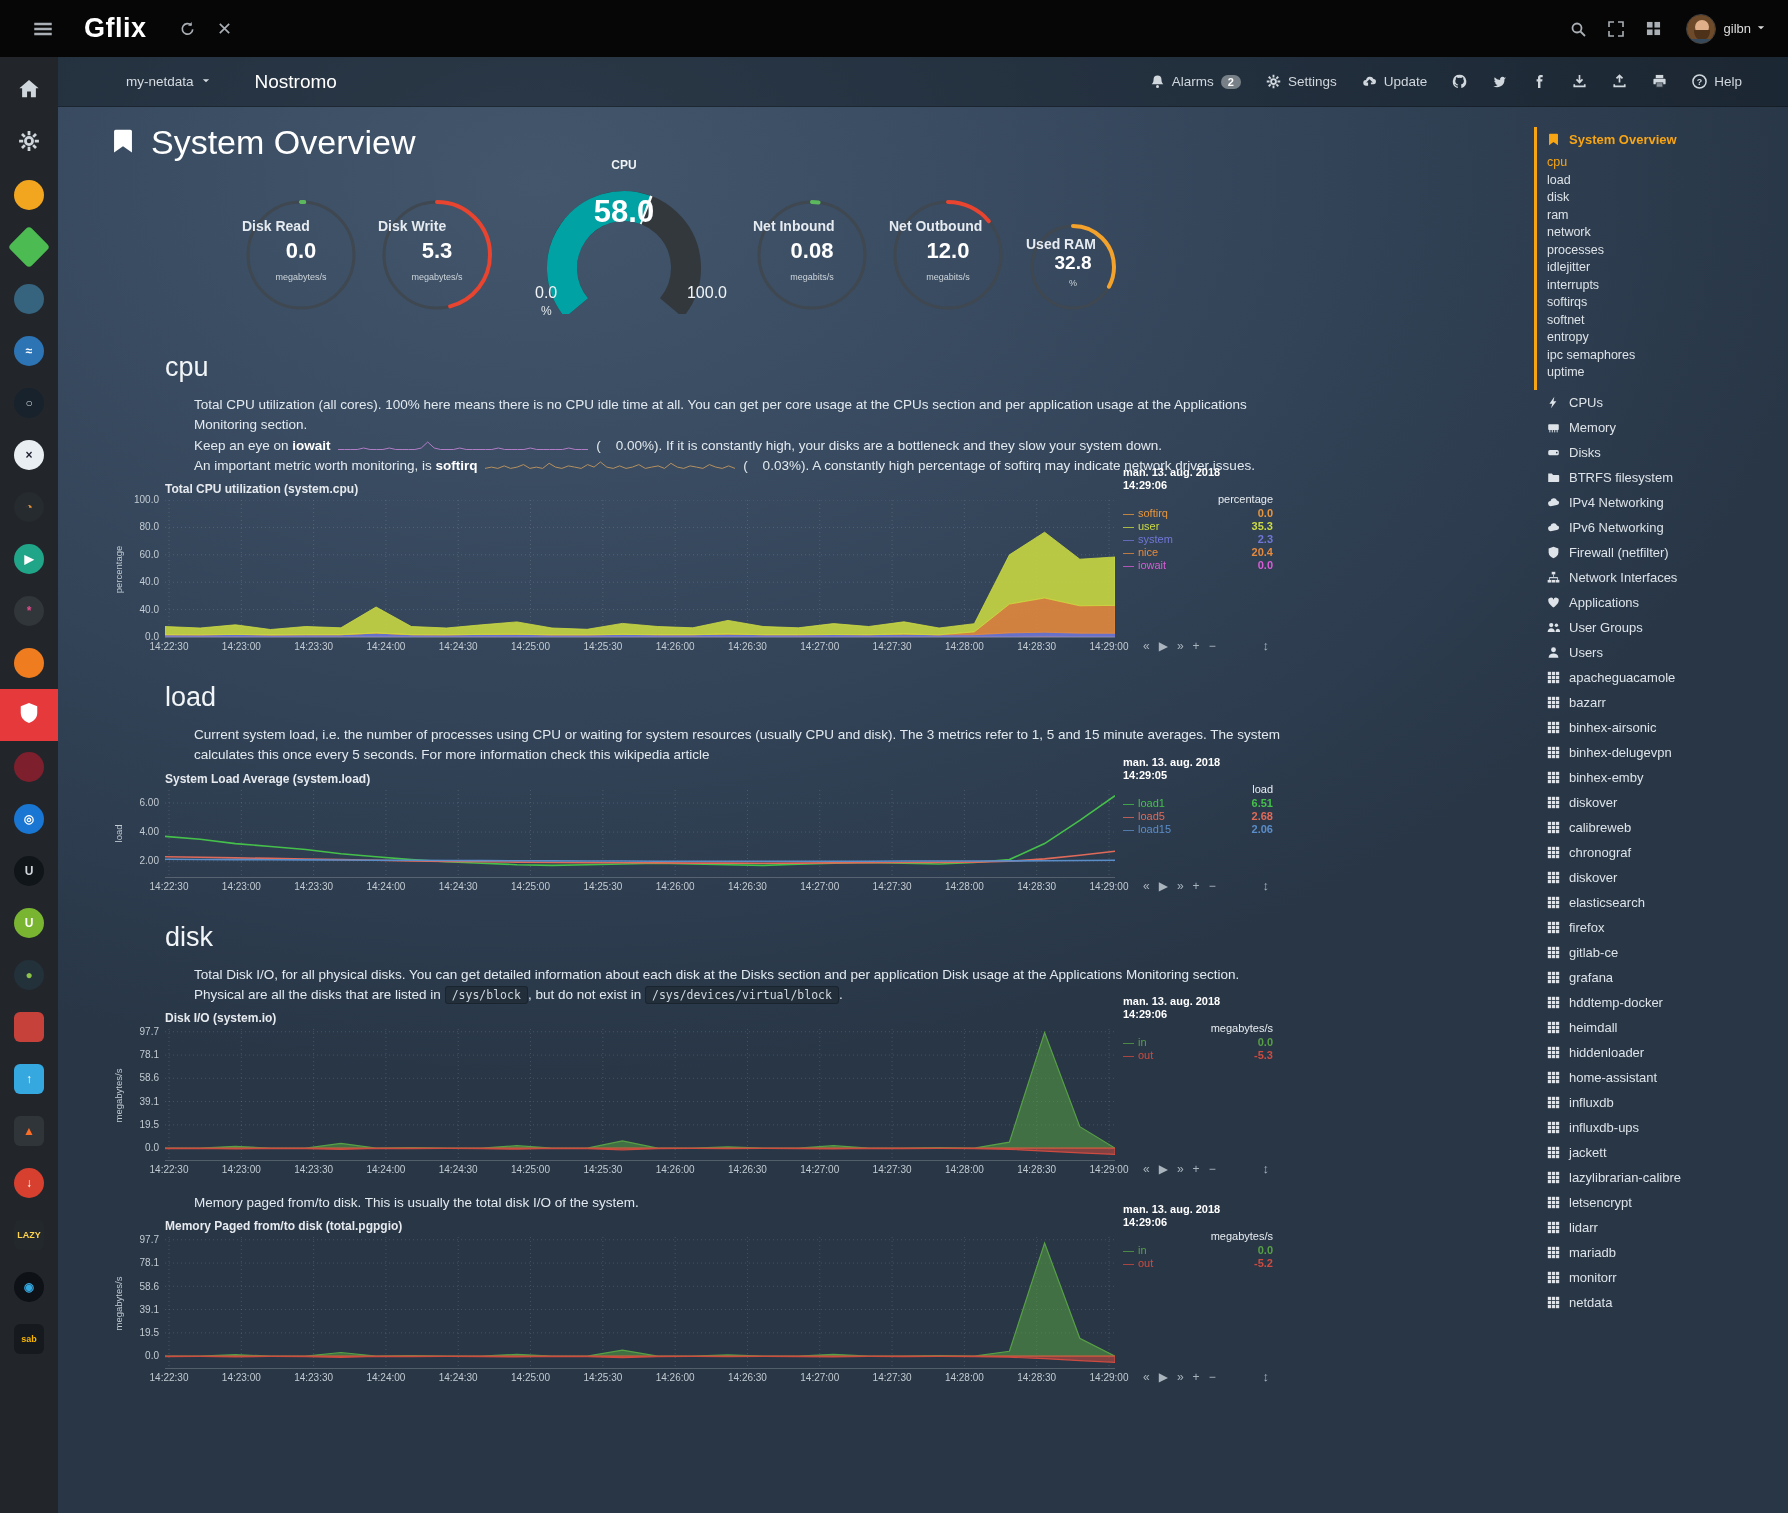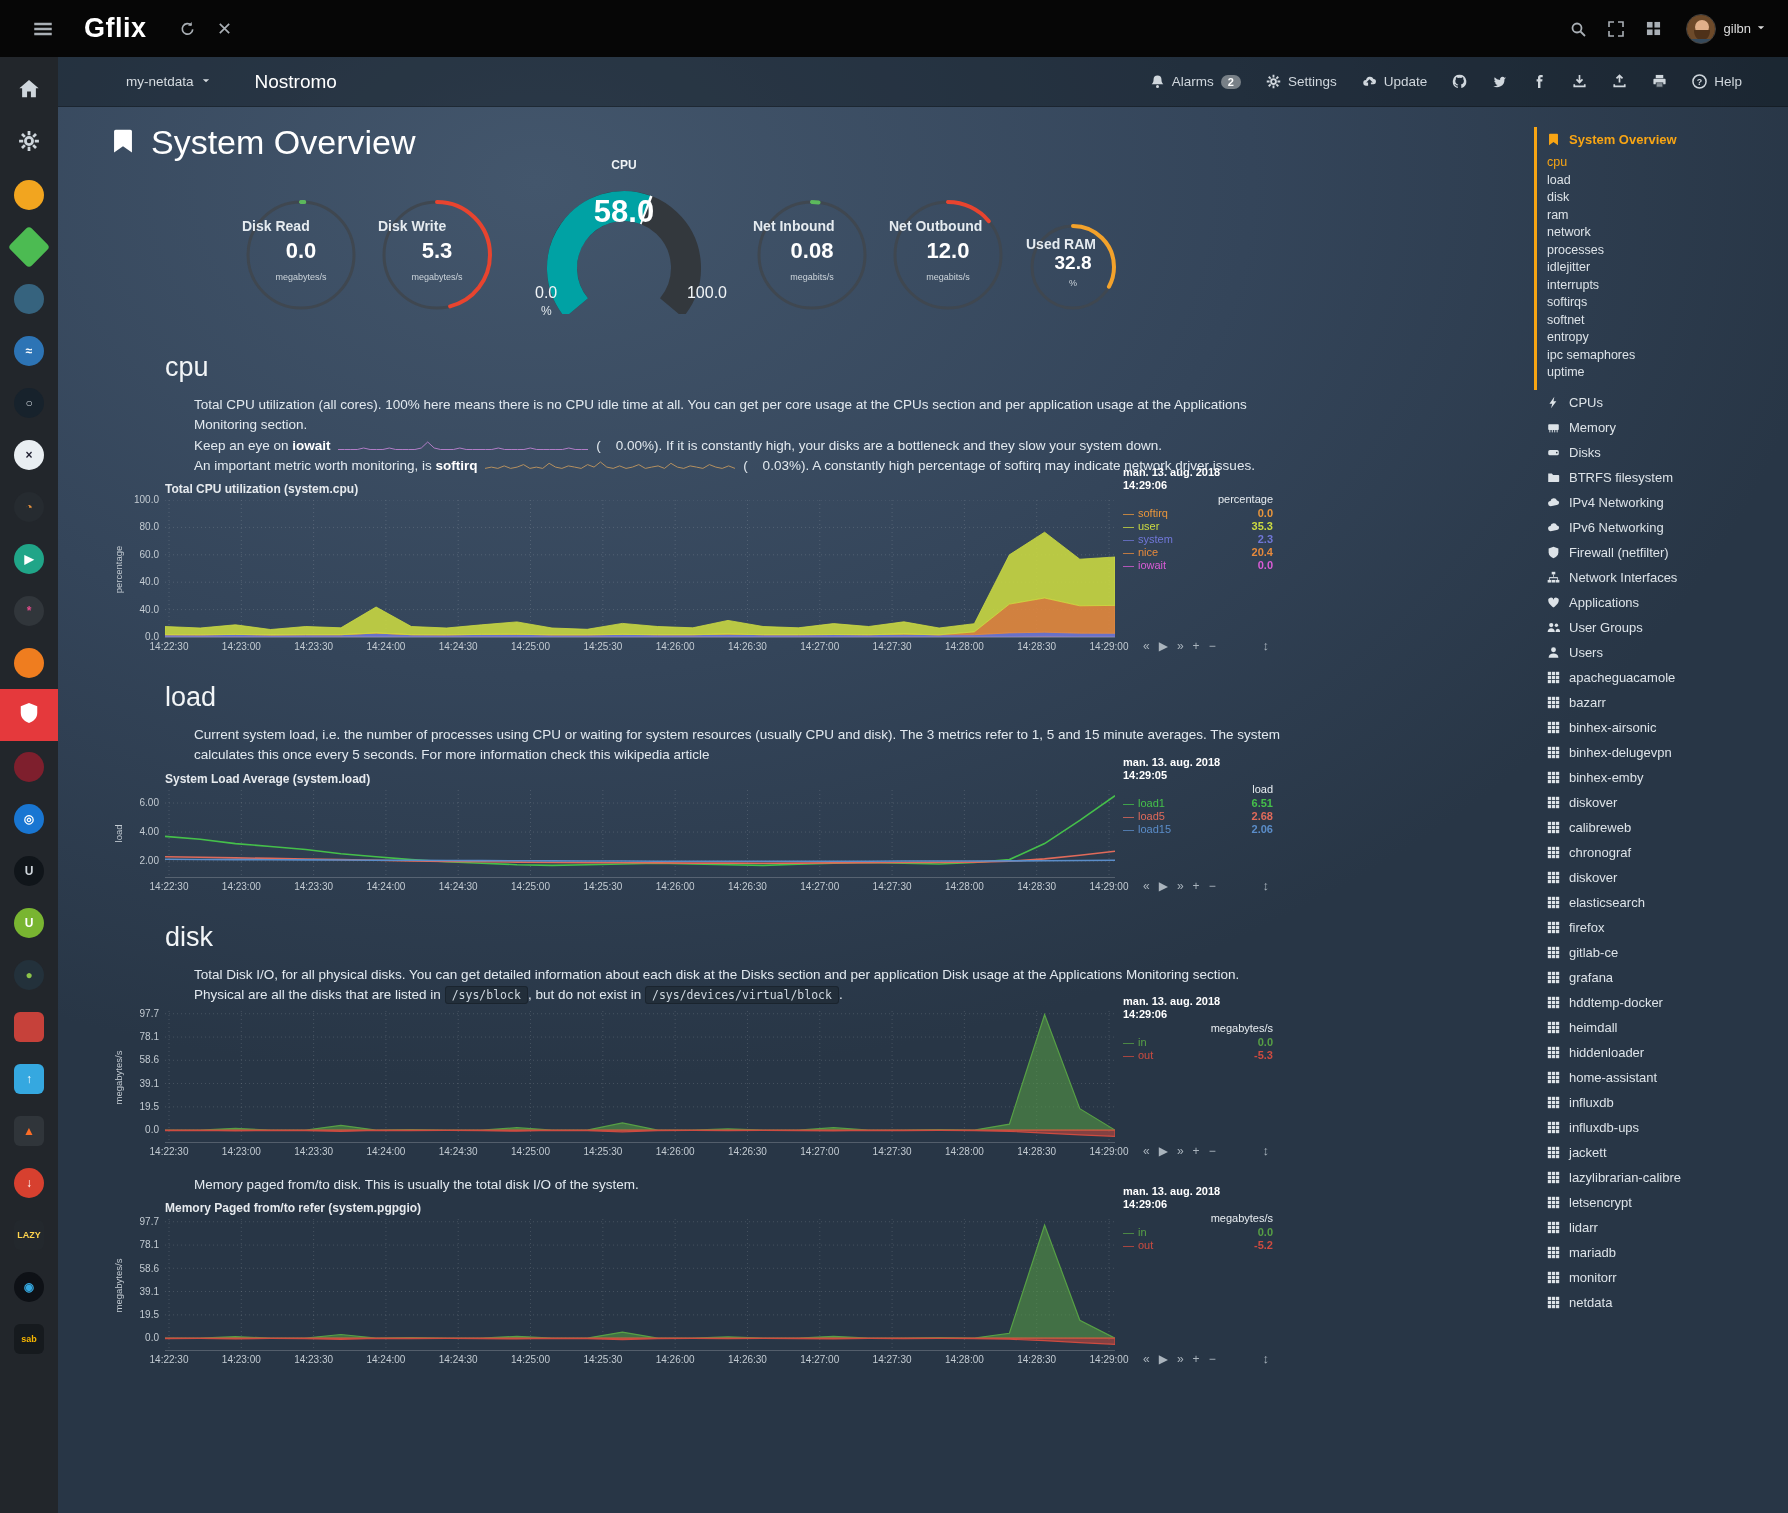--- a/index.html
+++ b/index.html
@@ -584,20 +584,21 @@
                 </div>
               </div>
             </div>
 
           <h2 class="section-h">disk</h2>
           <p class="desc">
             <span>Total Disk I/O, for all physical disks. You can get detailed information about each disk at the Disks section and per application Disk usage at the Applications Monitoring section.</span><br>
             <span>Physical are all the disks that are listed in </span><span class="codechip">/sys/block</span><span>, but do not exist in </span><span class="codechip">/sys/devices/virtual/block</span><span>.</span>
           </p>
           <div class="chart">
+              <div class="chart-head"><span>Disk I/O (system.io)</span></div>
               <div class="c-body" style="height:132px">
                 <div class="c-ylabel">
                   <span>megabytes/s</span>
                 </div>
                 <div class="c-yaxis">
                   <span style="top: -3.26091px;">97.7</span>
                   <span style="top: 20.0809px;">78.1</span>
                   <span style="top: 43.3036px;">58.6</span>
                   <span style="top: 66.5264px;">39.1</span>
                   <span style="top: 89.8682px;">19.5</span>
@@ -666,21 +667,21 @@
                 <div class="leg-row" style="color:#ce4b40">
                   <span class="leg-dash">—</span>
                   <span class="leg-name">out</span>
                   <span class="leg-val">-5.3</span>
                 </div>
               </div>
             </div>
 
           <p class="desc" style="margin-top:16px">Memory paged from/to disk. This is usually the total disk I/O of the system.</p>
           <div class="chart">
-              <div class="chart-head"><span>Memory Paged from/to refer (system.pgpgio)</span></div>
+              <div class="chart-head"><span>Memory Paged from/to disk (total.pgpgio)</span></div>
               <div class="c-body" style="height:132px">
                 <div class="c-ylabel">
                   <span>megabytes/s</span>
                 </div>
                 <div class="c-yaxis">
                   <span style="top: -3.26091px;">97.7</span>
                   <span style="top: 20.0809px;">78.1</span>
                   <span style="top: 43.3036px;">58.6</span>
                   <span style="top: 66.5264px;">39.1</span>
                   <span style="top: 89.8682px;">19.5</span>

